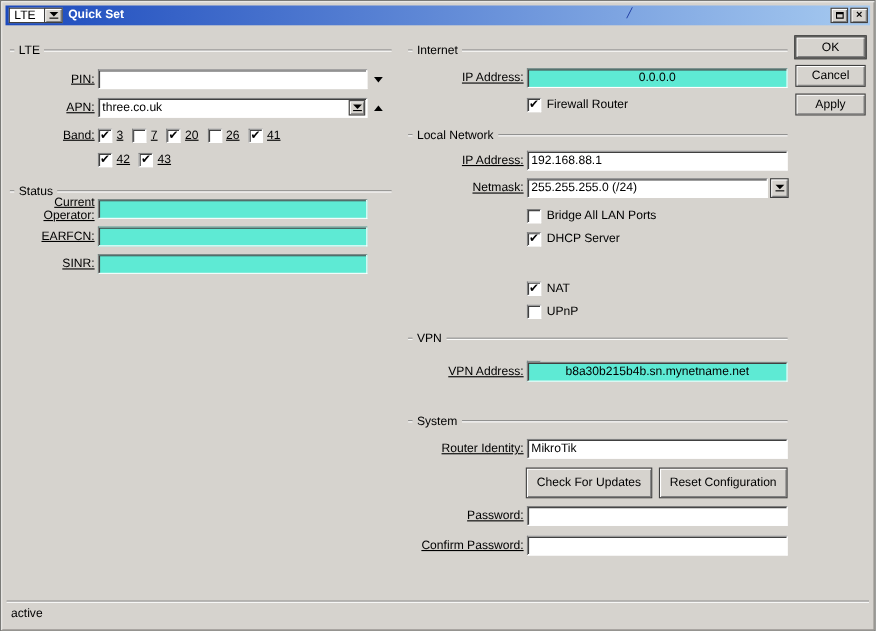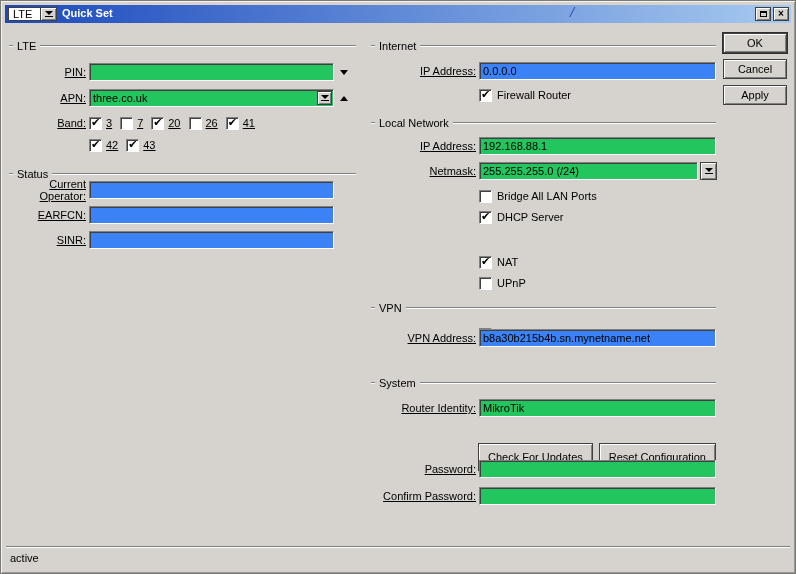--- a/index.html
+++ b/index.html
@@ -32,25 +32,25 @@
   .maxbox{width:7px;height:6px;box-sizing:border-box;border:1px solid #000;border-top-width:2px;}
   
   .group{position:absolute;display:flex;align-items:center;gap:4px;height:12px;}
   .gline{border-top:1px solid #808080;border-bottom:1px solid #fff;height:0;flex:1;}
   .gline.pre{flex:none;width:4px;}
   
   .row{position:absolute;display:flex;align-items:center;height:18px;}
   .row.l{left:5px;text-decoration:underline;}  .row.l .lab{width:80px;}
   .row.r{left:370px;} .row.r .lab{width:105px;text-decoration:underline;}
   .lab{text-align:right;margin-right:3px;flex:none;}
-  .inp{box-sizing:border-box;height:18px;background:#22c55e;outline:none;
+  .inp{box-sizing:border-box;height:18px;background:#ffffff;outline:none;
     border:1px solid;border-color:#808080 #fff #fff #808080;
     box-shadow:inset 1px 1px 0 #404040;
     font:11px "Liberation Sans",sans-serif;padding:0 3px;color:#000;}
-  .inp.gray{background:#3b82f6;}
+  .inp.gray{background:#5eead4;text-align:center;}
   .combo{position:relative;display:inline-block;height:18px;}
   .cbtn{position:absolute;right:2px;top:2px;width:15px;height:14px;box-sizing:border-box;
     background:#d6d3ce;border:1px solid #404040;
     box-shadow:inset 1px 1px 0 #fff, inset -1px -1px 0 #808080;
     display:flex;align-items:center;justify-content:center;}
   .tri-up{width:0;height:0;border-left:4px solid transparent;border-right:4px solid transparent;
     border-bottom:5px solid #000;margin-left:6px;}
   .tri-down{width:0;height:0;border-left:4px solid transparent;border-right:4px solid transparent;
     border-top:5px solid #000;margin-left:6px;}
   
@@ -65,21 +65,21 @@
   
   .btn{box-sizing:border-box;background:#d6d3ce;border:1px solid #404040;
     box-shadow:inset 1px 1px 0 #fff, inset -1px -1px 0 #808080;
     display:flex;align-items:center;justify-content:center;height:20px;
     font:11px "Liberation Sans",sans-serif;cursor:default;}
   .side-btn{position:absolute;left:722px;width:64px;}
   .side-btn.default{box-shadow:inset 1px 1px 0 #fff, inset -1px -1px 0 #808080, 0 0 0 1px #303030;}
   .btn.mini{width:17px;height:18px;margin-left:2px;flex:none;}
   .sysbtns{position:absolute;left:370px;top:424px;width:345px;display:flex;
     justify-content:flex-end;gap:6px;}
-  .btn.sys{padding:13px 9px;margin-top:18px;}
+  .btn.sys{padding:13px 9px;}
   
   .statusline{position:absolute;left:5px;right:5px;top:545px;height:0;
     border-top:1px solid #808080;border-bottom:1px solid #fff;}
   .statustext{position:absolute;left:9px;top:551px;}
 </style>
 </head>
 <body>
 
 <div class="win">
 

